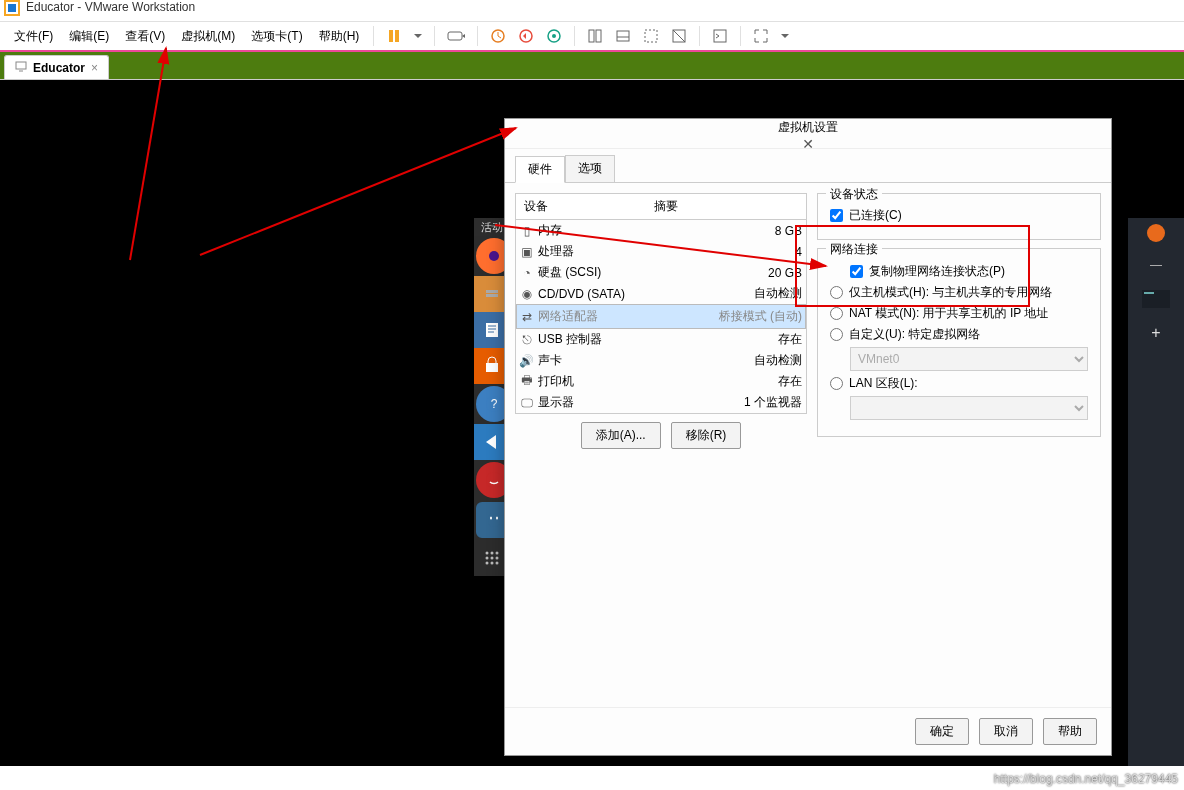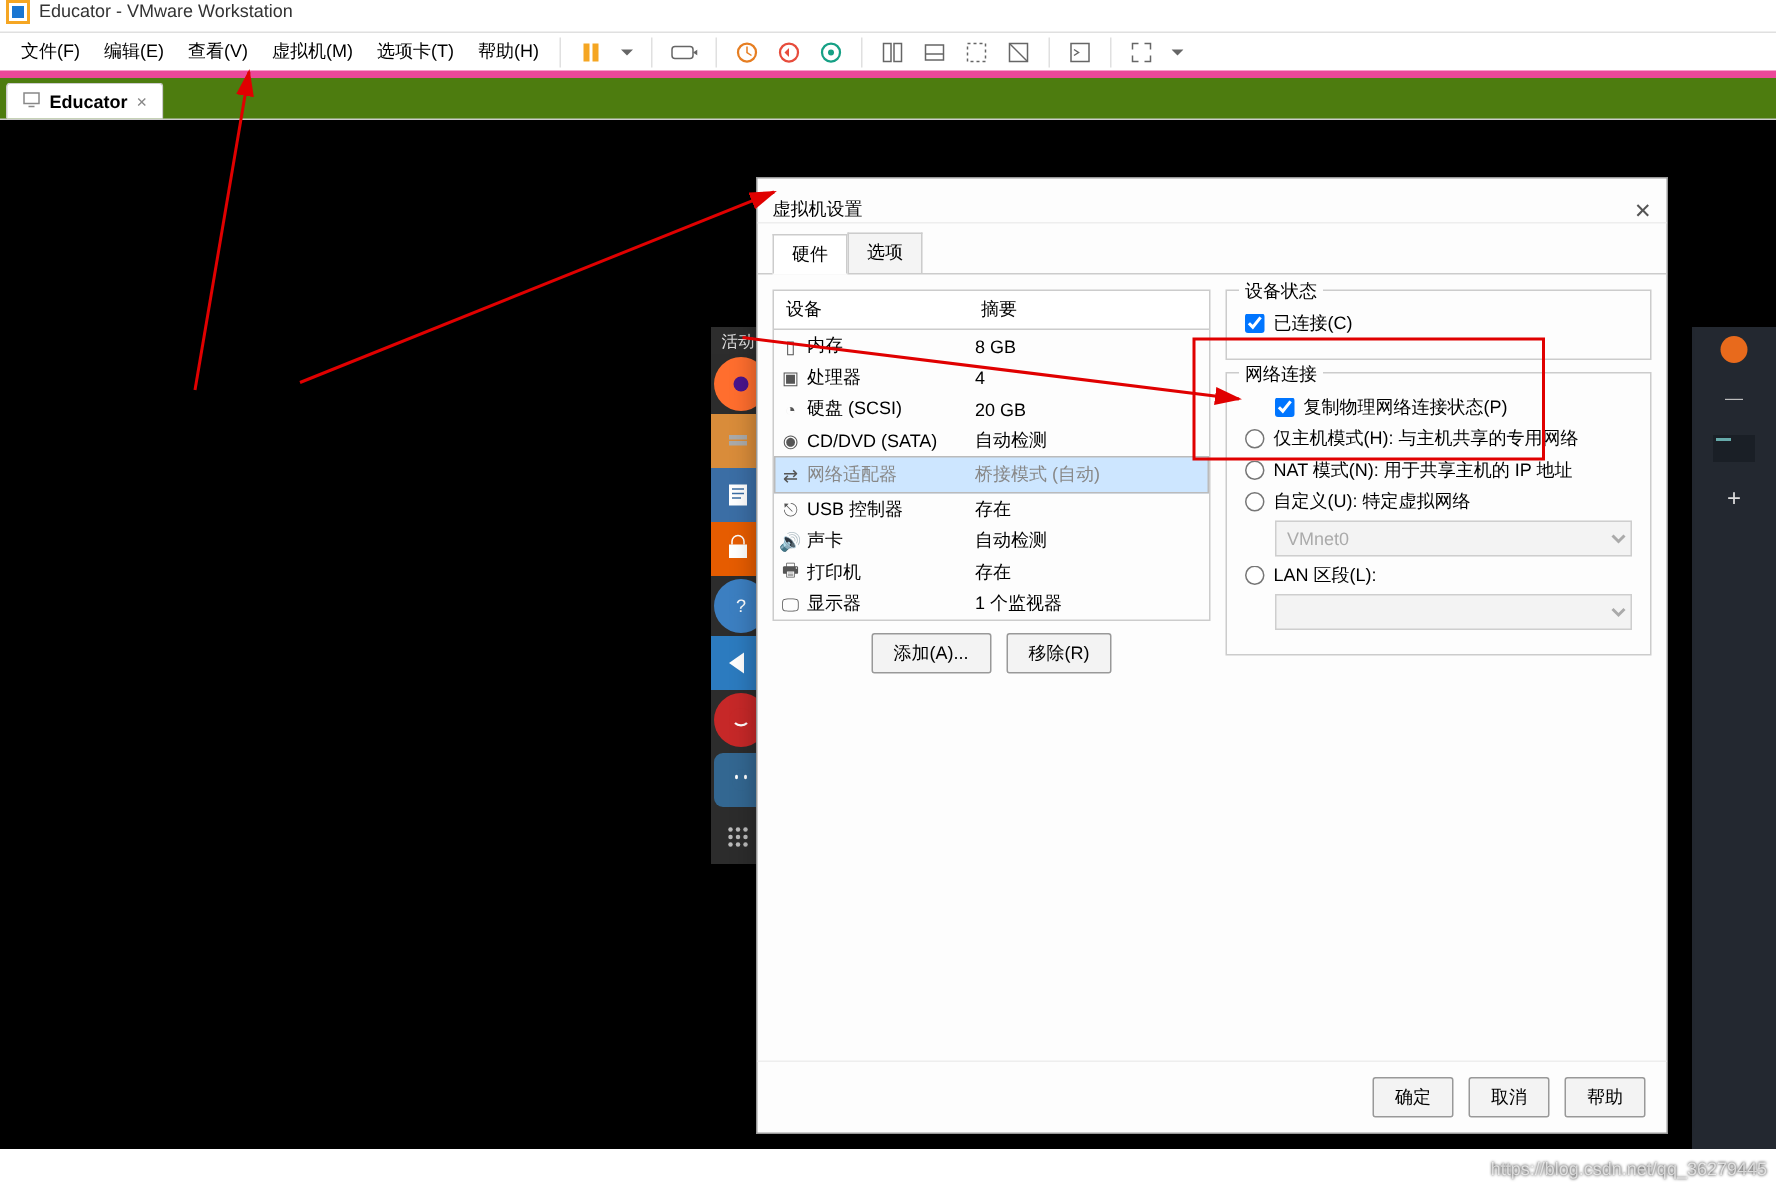--- a/index.html
+++ b/index.html
@@ -2,21 +2,21 @@
 <html><head>
 <meta charset="utf-8">
 <style>
 * { box-sizing: border-box; margin: 0; padding: 0; font-family: "Microsoft YaHei", Arial, sans-serif; font-size: 12px; }
 body { width: 1184px; height: 790px; background: #fff; position: relative; overflow: hidden; }
 
 .titlebar { height: 22px; background: #fff; border-bottom: 1px solid #e0e0e0; display: flex; padding: 0 4px; }
 .titlebar .icon { width: 16px; height: 16px; margin-right: 6px; }
 .titlebar .title { color: #333; }
 
-.menubar { height: 30px; background: #fff; border-bottom: 5px solid #ec4899; display: flex; align-items: center; padding: 0 6px; gap: 0; }
+.menubar { height: 30px; background: #fff; border-bottom: 2px solid #ec4899; display: flex; align-items: center; padding: 0 6px; gap: 0; }
 .menubar .menuitem { padding: 4px 8px; cursor: pointer; }
 .menubar .sep { width: 1px; height: 20px; background: #e0e0e0; margin: 0 6px; }
 .menubar .tbtn { padding: 4px 6px; cursor: pointer; display: flex; align-items: center; justify-content: center; }
 .menubar .tbtn svg { display: block; }
 
 .tabbar { height: 28px; background: #4d7c0f; border-bottom: 1px solid #ccc; display: flex; align-items: flex-end; padding: 0 4px; }
 .tab { background: #fff; border: 1px solid #ccc; border-bottom: none; padding: 4px 10px; border-radius: 3px 3px 0 0; display: flex; align-items: center; gap: 6px; }
 .tab .close { color: #888; cursor: pointer; }
 
 .workspace { position: absolute; left: 0; top: 80px; right: 0; bottom: 24px; background: #000; }
@@ -31,34 +31,34 @@
 .dock .dicon.help { background: #3c7fc1; border-radius:50%; margin:2px;}
 .dock .dicon.vscode { background: #2c7bbf; }
 .dock .dicon.red { background: #c62828; border-radius:50%; margin:2px;}
 .dock .dicon.pg { background: #336791; border-radius:6px; margin:2px;}
 .dock .dicon.apps { background: #2c2c2c; color:#bbb; }
 
 .statusbar { position: absolute; left:0; right:0; bottom:0; height:24px; background:#fff; }
 .watermark { position: absolute; right: 6px; bottom: 4px; color: rgba(255,255,255,0.7); font-size: 12px; text-shadow:0 0 2px #000; }
 
 .dialog { position: absolute; left: 504px; top: 118px; width: 608px; height: 638px; background: #fdfdfd; border: 1px solid #999; box-shadow: 0 4px 16px rgba(0,0,0,0.3); display:flex; flex-direction:column; }
-.dlg-title { height: 30px; display: flex; align-items: flex-end; padding: 0 10px; border-bottom: 1px solid #eee; justify-content: space-between; }
+.dlg-title { height: 30px; display: flex; align-items: center; padding: 0 10px; border-bottom: 1px solid #eee; justify-content: space-between; flex-direction: column; }
 .dlg-title .x { color:#555; cursor:pointer; font-size:14px;}
 .dlg-tabs { display:flex; padding: 6px 10px 0 10px; gap:0; border-bottom:1px solid #ccc;}
 .dlg-tab { padding: 4px 12px; border:1px solid #ccc; border-bottom:none; background:#f4f4f4; cursor:pointer;}
 .dlg-tab.active { background:#fff; border-bottom:1px solid #fff; position:relative; top:1px;}
 .dlg-body { flex:1; display:flex; padding:10px; gap:10px; }
 .hw-list { width: 292px; border:1px solid #ccc; display:flex; flex-direction:column; }
 .hw-head { display:flex; border-bottom:1px solid #ccc; background:#fff;}
 .hw-head div { padding:4px 8px; }
 .hw-head .c1{ width:130px;} .hw-head .c2{flex:1;}
 .hw-rows { flex:1; overflow:auto;}
 .hw-row { display:flex; padding:2px 4px; cursor:pointer; align-items:center;}
 .hw-row.sel { background:#cde6ff;}
-.hw-row .c1{ width:130px; display:flex; align-items:center; gap:4px;} .hw-row .c2{flex:1;}
+.hw-row .c1{ width:130px; display:flex; align-items:center; gap:4px;} .hw-row .c2{flex:1;text-align:right;}
 .hw-row .ic{ width:14px; height:14px; display:inline-flex; align-items:center; justify-content:center; color:#555;}
 .hw-btns { display:flex; justify-content:center; gap:10px; padding:8px;}
 .btn { padding:4px 14px; border:1px solid #999; background:#f3f3f3; cursor:pointer; border-radius:2px;}
 .hw-right { flex:1; display:flex; flex-direction:column; gap:8px;}
 .group { border:1px solid #ccc; padding:10px 12px 12px 12px; position:relative;}
 .group .legend { position:absolute; top:-8px; left:8px; background:#fdfdfd; padding:0 4px;}
 .chk { display:flex; align-items:center; gap:6px; margin:3px 0;}
 .chk input{ cursor:pointer;}
 .rad-row{ display:flex; align-items:center; gap:6px; margin:4px 0;}
 .rad-row.sub{ margin-left:20px;}

